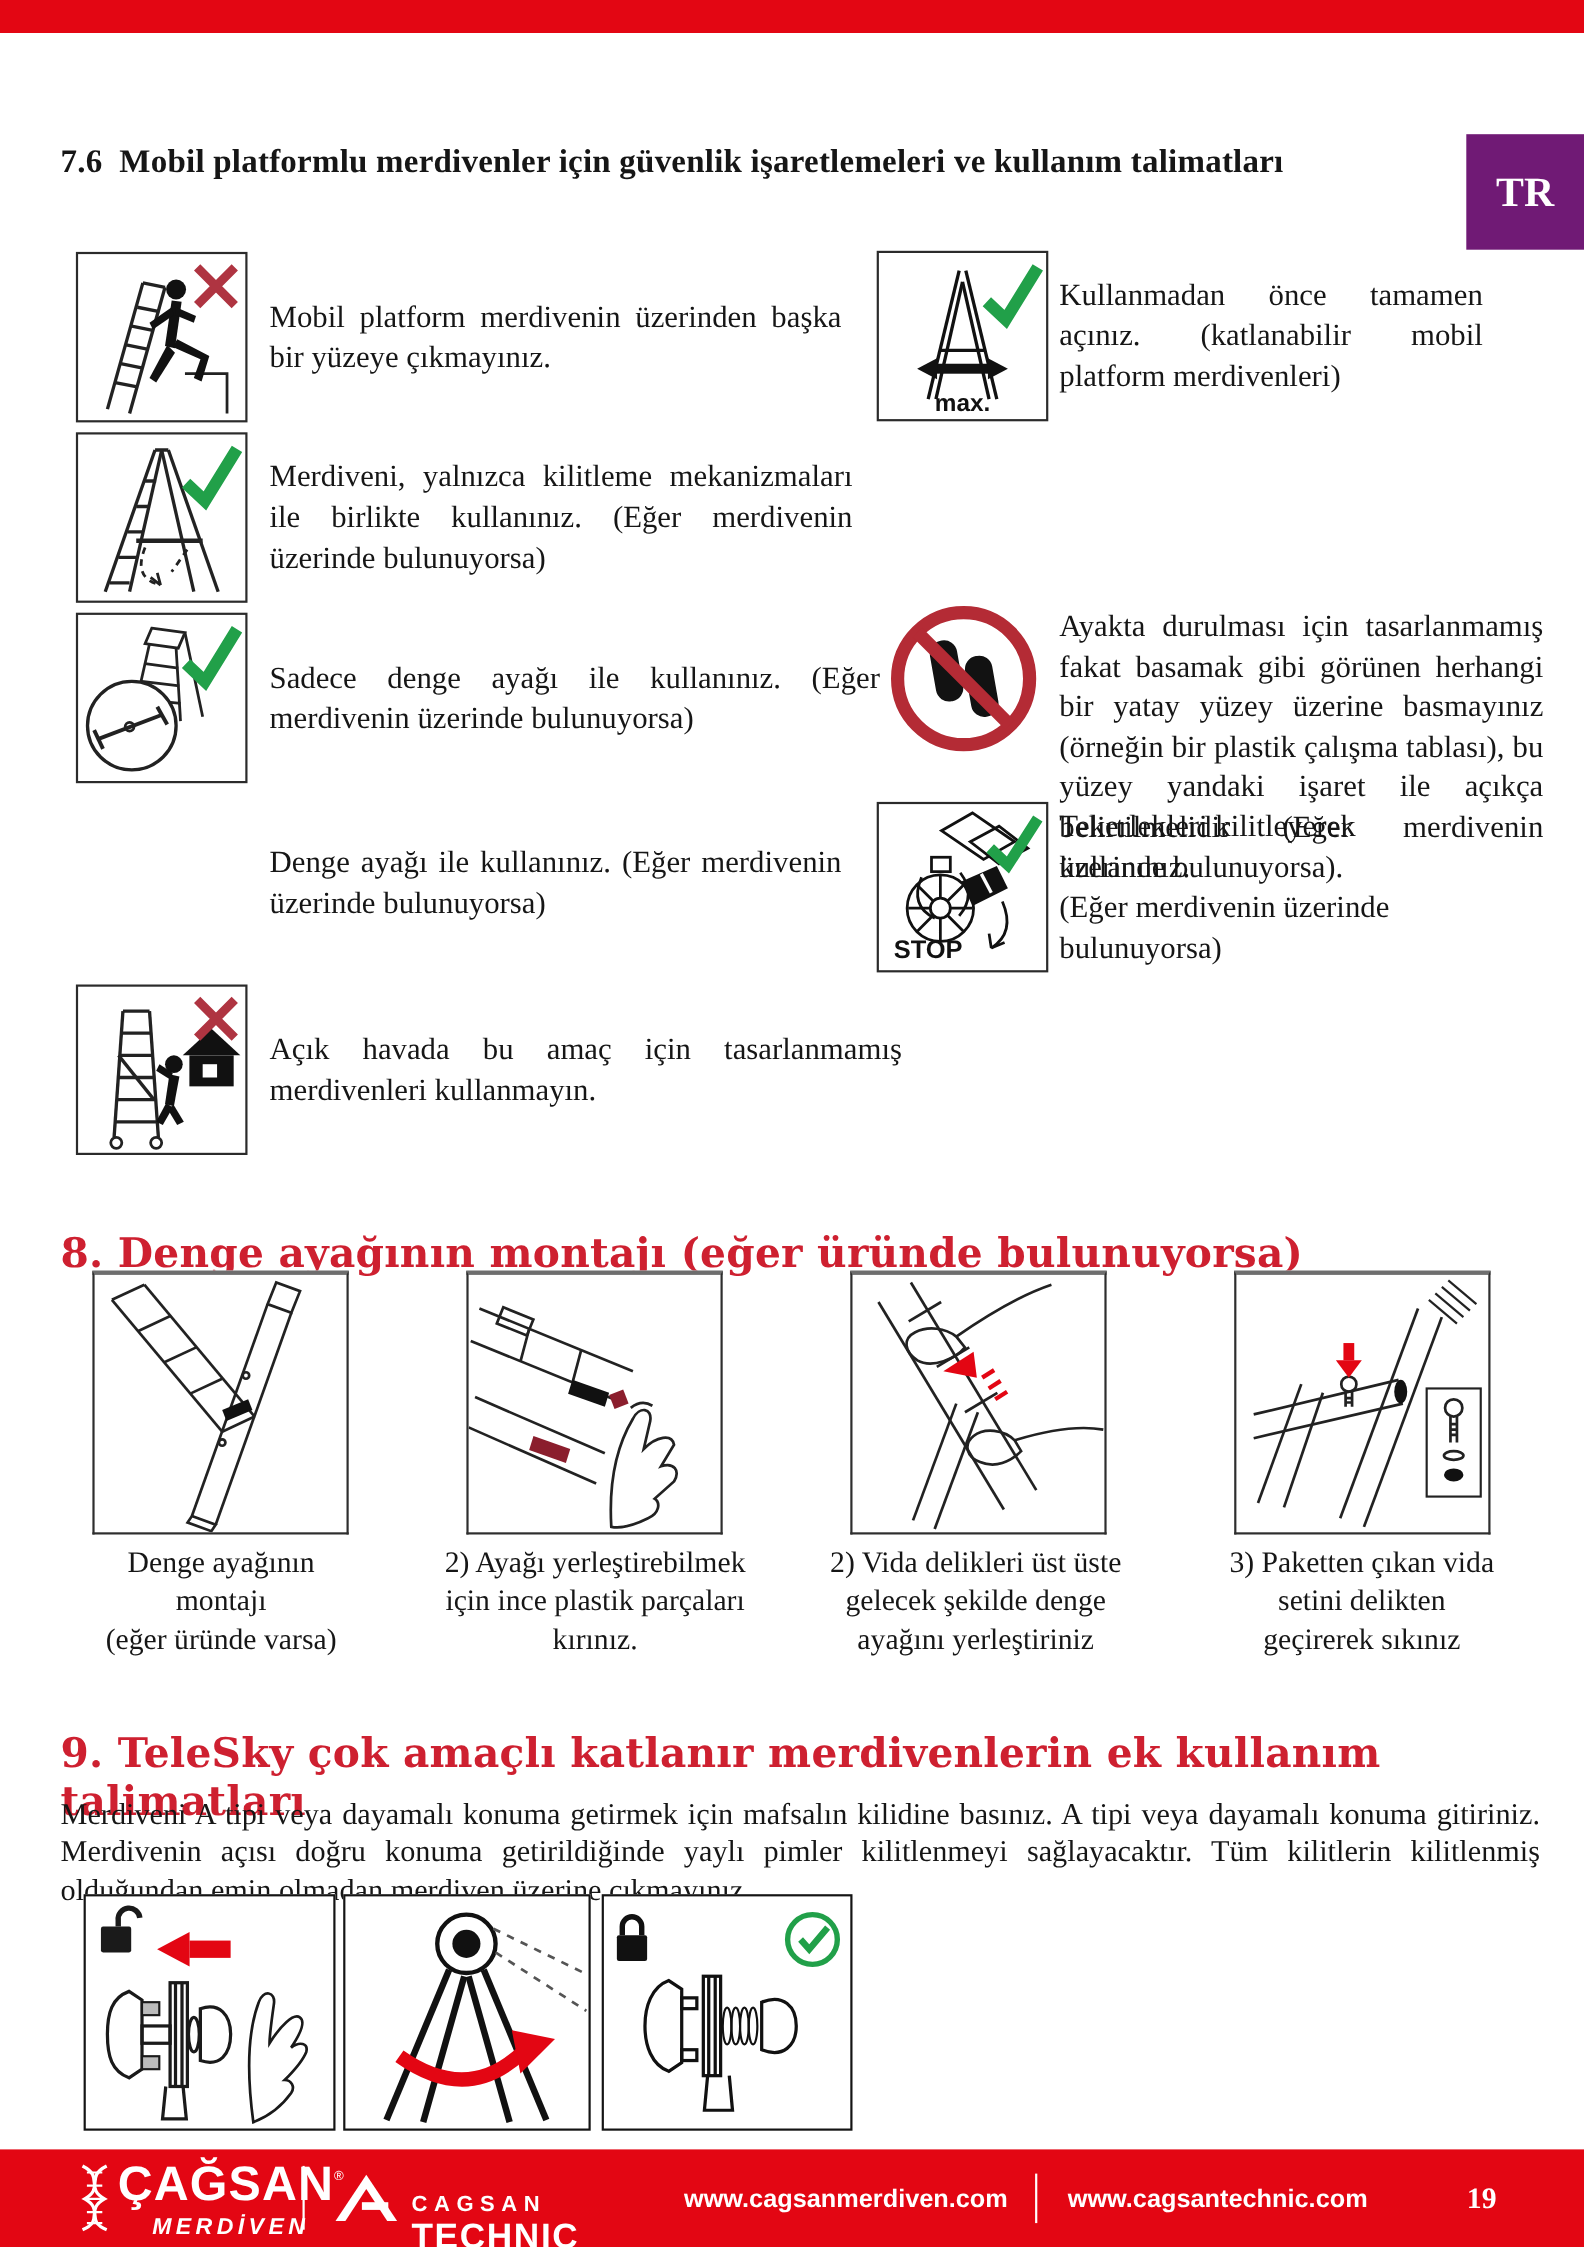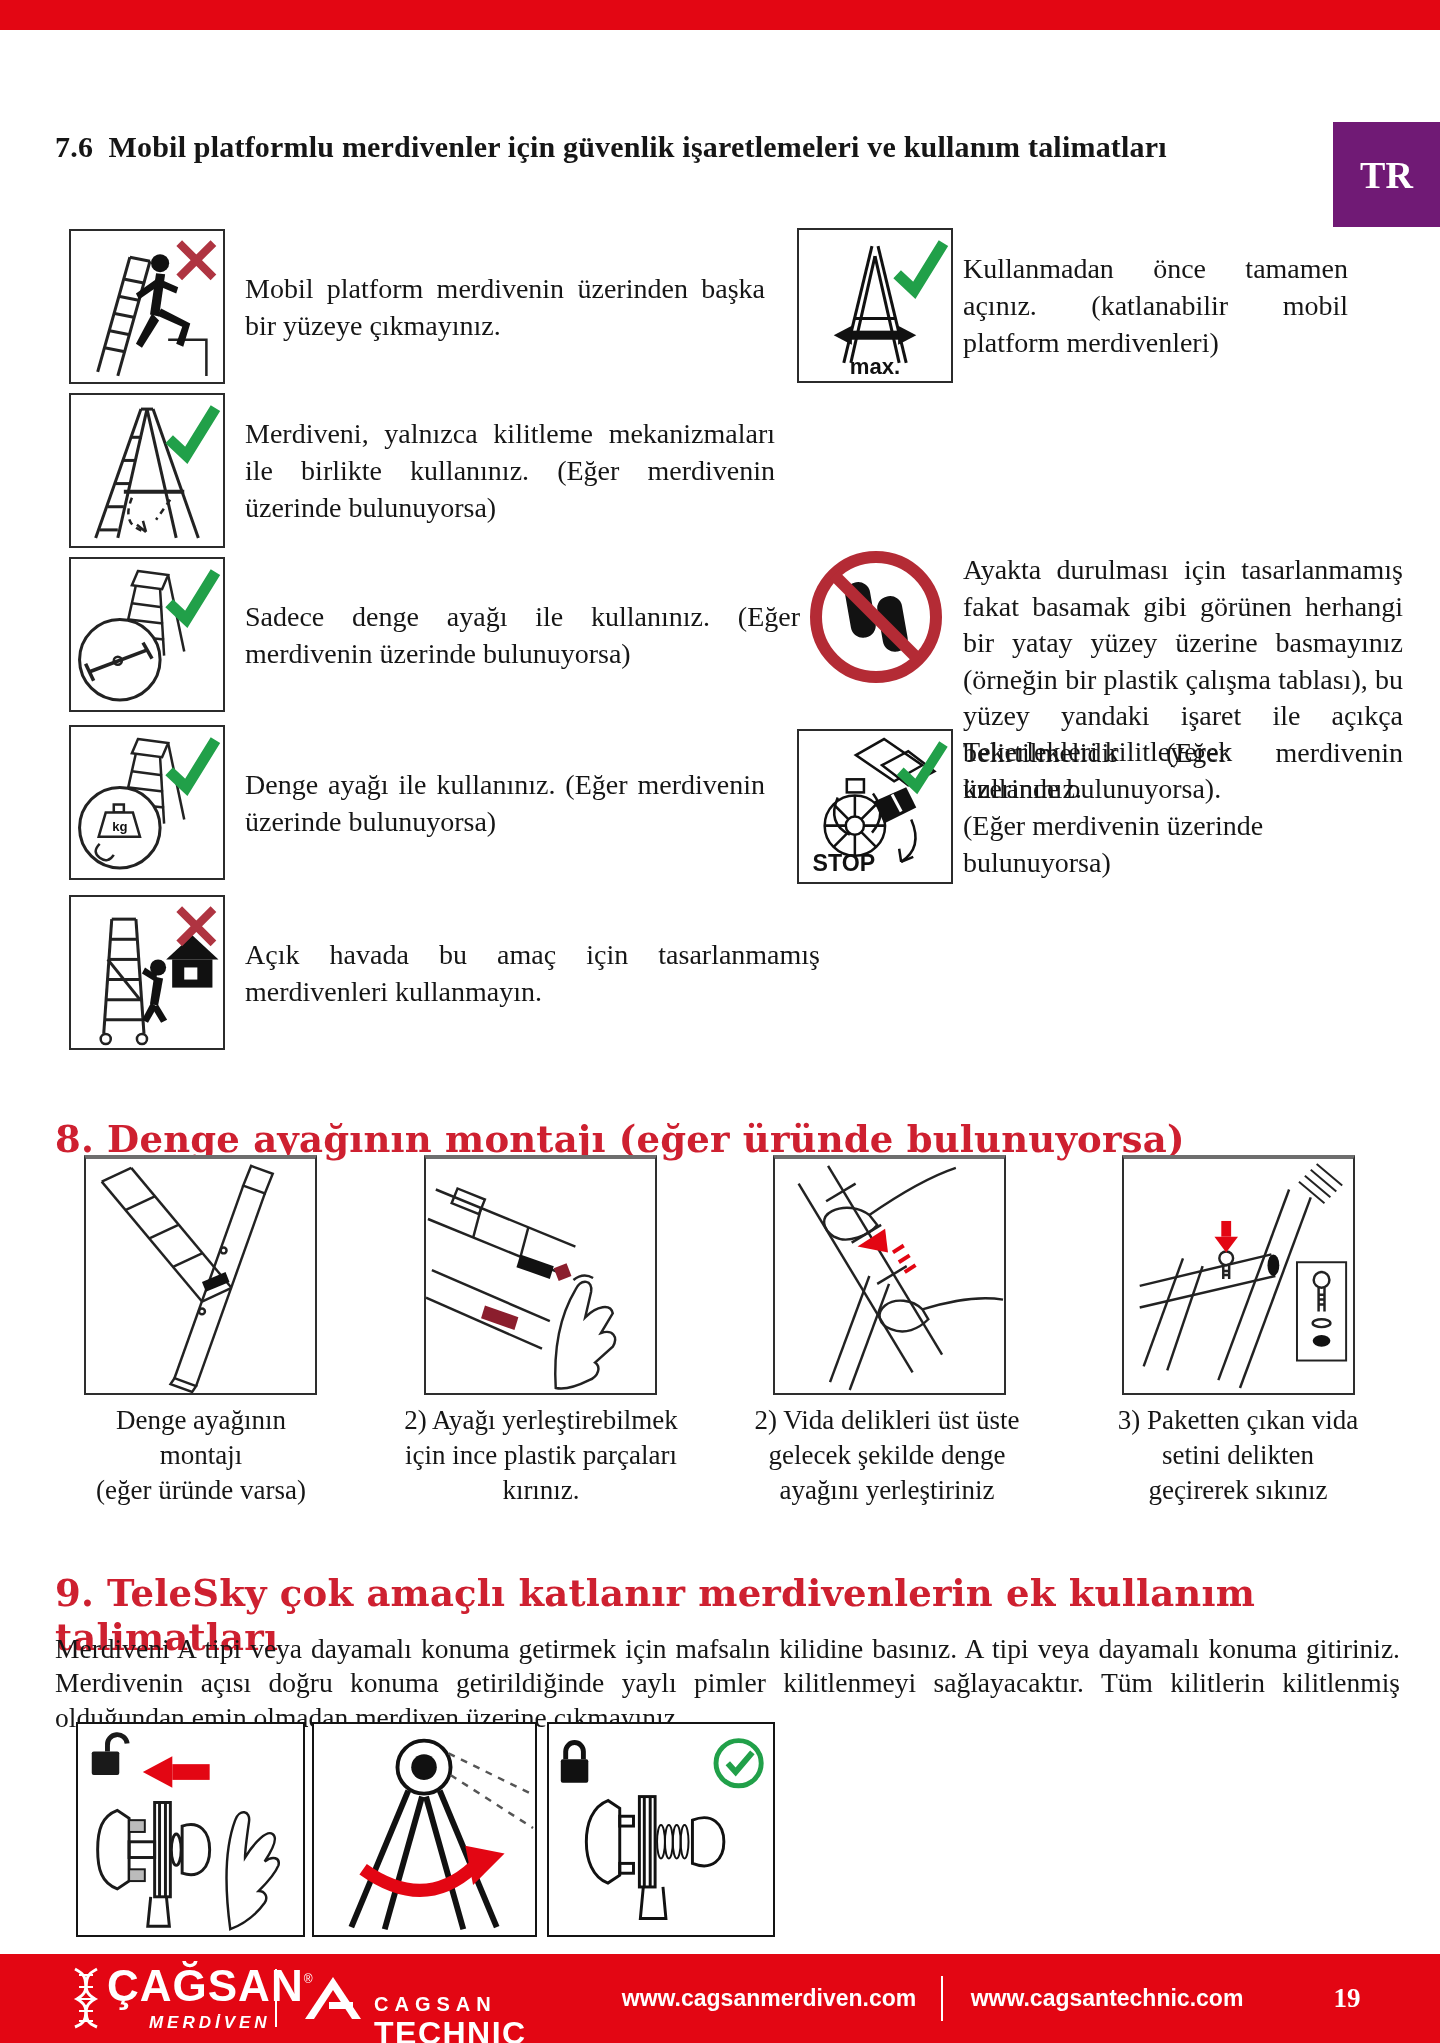--- a/index.html
+++ b/index.html
@@ -25,21 +25,21 @@
   .fig-caption{position:absolute;top:1403px;width:300px;text-align:center;font-size:27px;line-height:35px;}
   .para{position:absolute;left:55px;top:1604px;width:1345px;font-size:27.5px;line-height:34.5px;text-align:justify;}
   .step-box{position:absolute;top:1722px;height:215px;border:2.5px solid #141414;background:#fff;box-sizing:border-box;}
   .step-box svg{width:100%;height:100%;display:block;}
   .footer{position:absolute;left:0;top:1954px;width:1440px;height:89px;background:#E30613;
           font-family:"Liberation Sans",sans-serif;color:#fff;}
   .f-div{position:absolute;background:#fff;}
   .brand1{position:absolute;left:107px;top:10px;line-height:1;}
   .brand1 .nm{font-size:44px;font-weight:bold;letter-spacing:1px;}
   .brand1 sup{font-size:12px;vertical-align:18px;}
-  .brand1 .sub{font-size:17px;font-weight:bold;font-style:italic;letter-spacing:4px;text-align:center;margin-top:6px;}
+  .brand1 .sub{font-size:21px;font-weight:bold;font-style:italic;letter-spacing:4px;text-align:center;margin-top:6px;}
   .brand2{position:absolute;left:374px;top:14px;line-height:1;}
   .brand2 .top{font-size:20px;letter-spacing:6px;font-weight:bold;margin-top:26px;}
   .brand2 .bot{font-size:32px;font-weight:bold;letter-spacing:1.5px;margin-top:3px;}
   .url{position:absolute;top:0;height:89px;display:flex;align-items:center;justify-content:center;
        font-size:23px;font-weight:bold;}
   .pageno{position:absolute;left:1312px;top:0;width:70px;height:89px;display:flex;align-items:center;justify-content:center;
           font-family:"Liberation Serif",serif;font-size:27px;font-weight:600;}
 </style>
 </head>
 <body>
@@ -127,41 +127,20 @@
           <path d="M71,83 L80,99"></path>
         <circle cx="46" cy="101" r="4" stroke-width="2.5"></circle>
       </g>
       <path d="M97,44 L114,60 L143,13" fill="none" stroke="#21A049" stroke-width="11"></path>
     </svg>
   </div>
   <div class="row-text just" style="left:245px;top:557px;height:155px;width:555px;">
     <div>Sadece denge ayağı ile kullanınız. (Eğer merdivenin üzerinde bulunuyorsa)</div>
   </div>
 
-  <div class="icon-box" style="left:69px;top:725px;">
-    <svg viewBox="0 0 150 150">
-      <g stroke="#222" stroke-width="2.5" fill="none">
-        <polygon points="66,12 96,16 90,30 60,26"></polygon>
-        <path d="M64,26 L50,88"></path>
-          <path d="M88,30 L92,96"></path>
-          <path d="M96,16 L112,92"></path>
-        <path d="M60,44 L90,48"></path>
-          <path d="M57,60 L91,64"></path>
-          <path d="M54,76 L92,80"></path>
-      </g>
-      <circle cx="48" cy="100" r="40" stroke="#222" stroke-width="3" fill="#fff"></circle>
-      <g stroke="#222" stroke-width="2.5" fill="#fff">
-        <rect x="42" y="77" width="10" height="8"></rect>
-        <path d="M34,85 h27 l7,24 h-41 z"></path>
-      </g>
-      <path d="M28,116 q-8,8 0,14 q8,6 14,-3" stroke="#222" stroke-width="2.5" fill="none"></path>
-      <text x="48" y="103" font-size="13" font-weight="bold" font-family="'Liberation Sans',sans-serif" fill="#111" text-anchor="middle">kg</text>
-      <path d="M97,44 L114,60 L143,13" fill="none" stroke="#21A049" stroke-width="11"></path>
-    </svg>
-  </div>
   <div class="row-text just" style="left:245px;top:725px;height:155px;width:520px;">
     <div>Denge ayağı ile kullanınız. (Eğer merdivenin üzerinde bulunuyorsa)</div>
   </div>
 
   <div class="icon-box" style="left:69px;top:895px;">
     <svg viewBox="0 0 150 150">
       <g stroke="#222" stroke-width="3" fill="none">
         <path d="M40,22 L32,136"></path>
           <path d="M64,22 L72,136"></path>
         <path d="M40,22 L64,22"></path>

